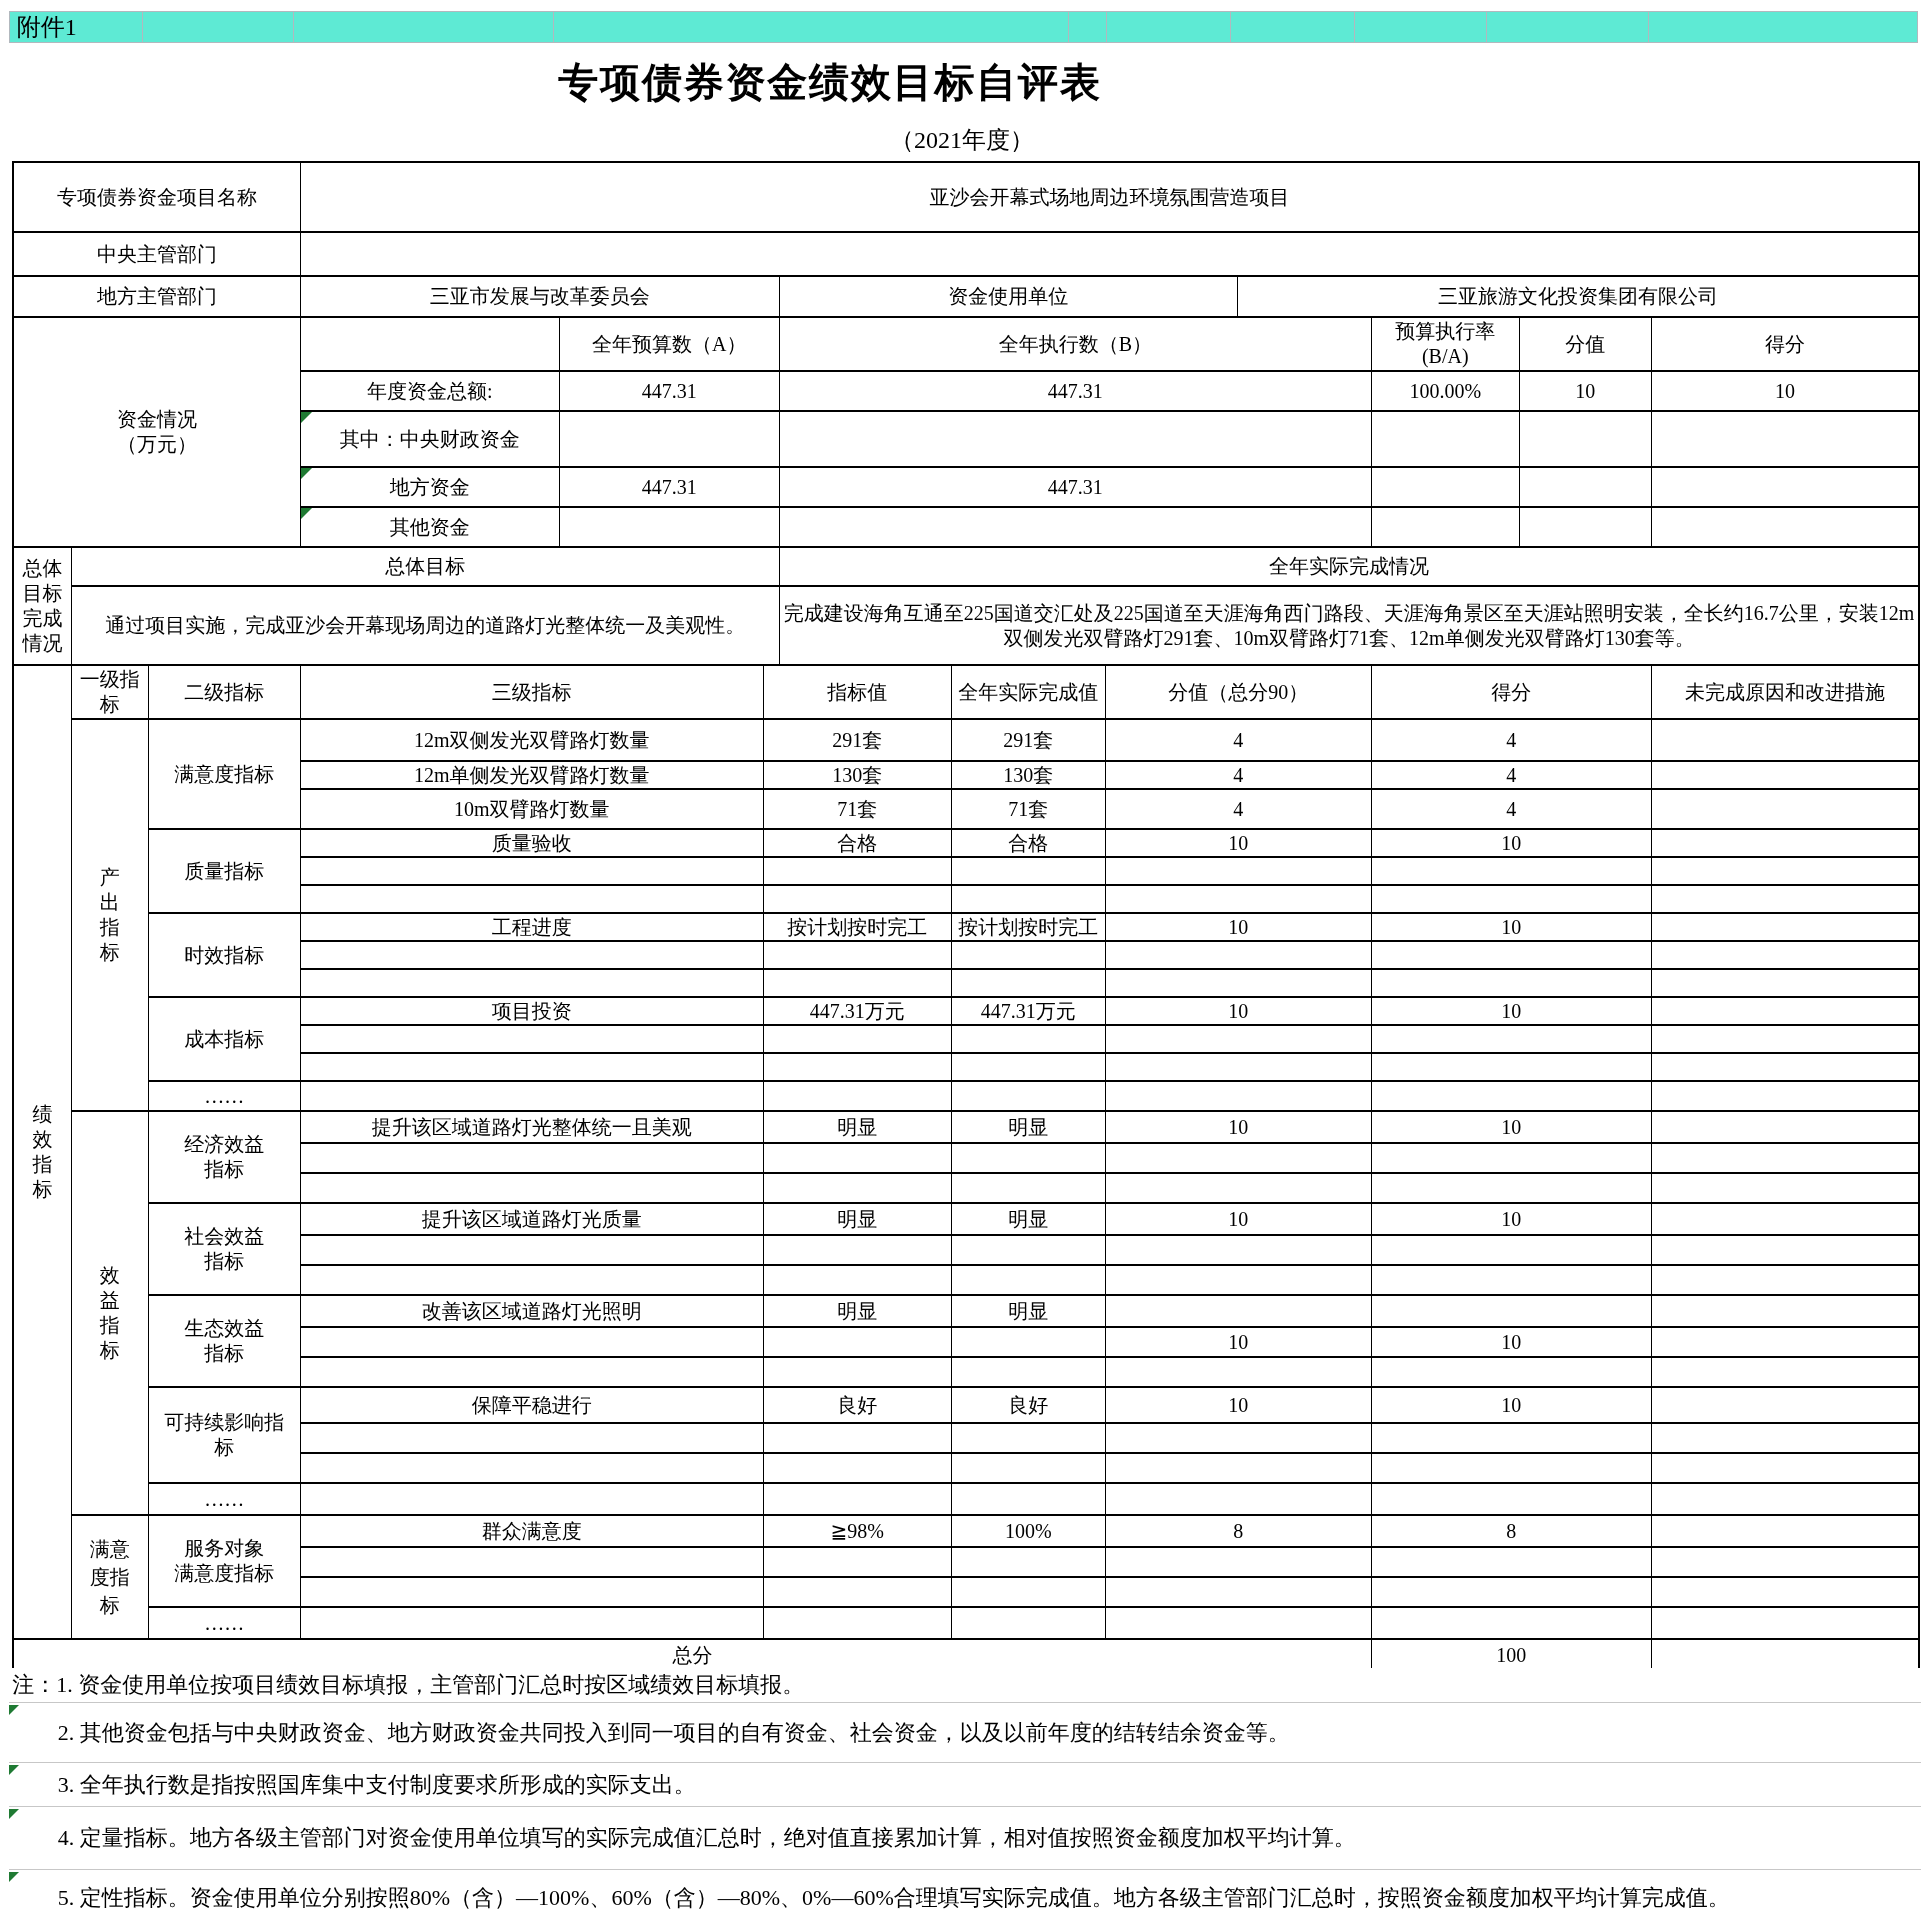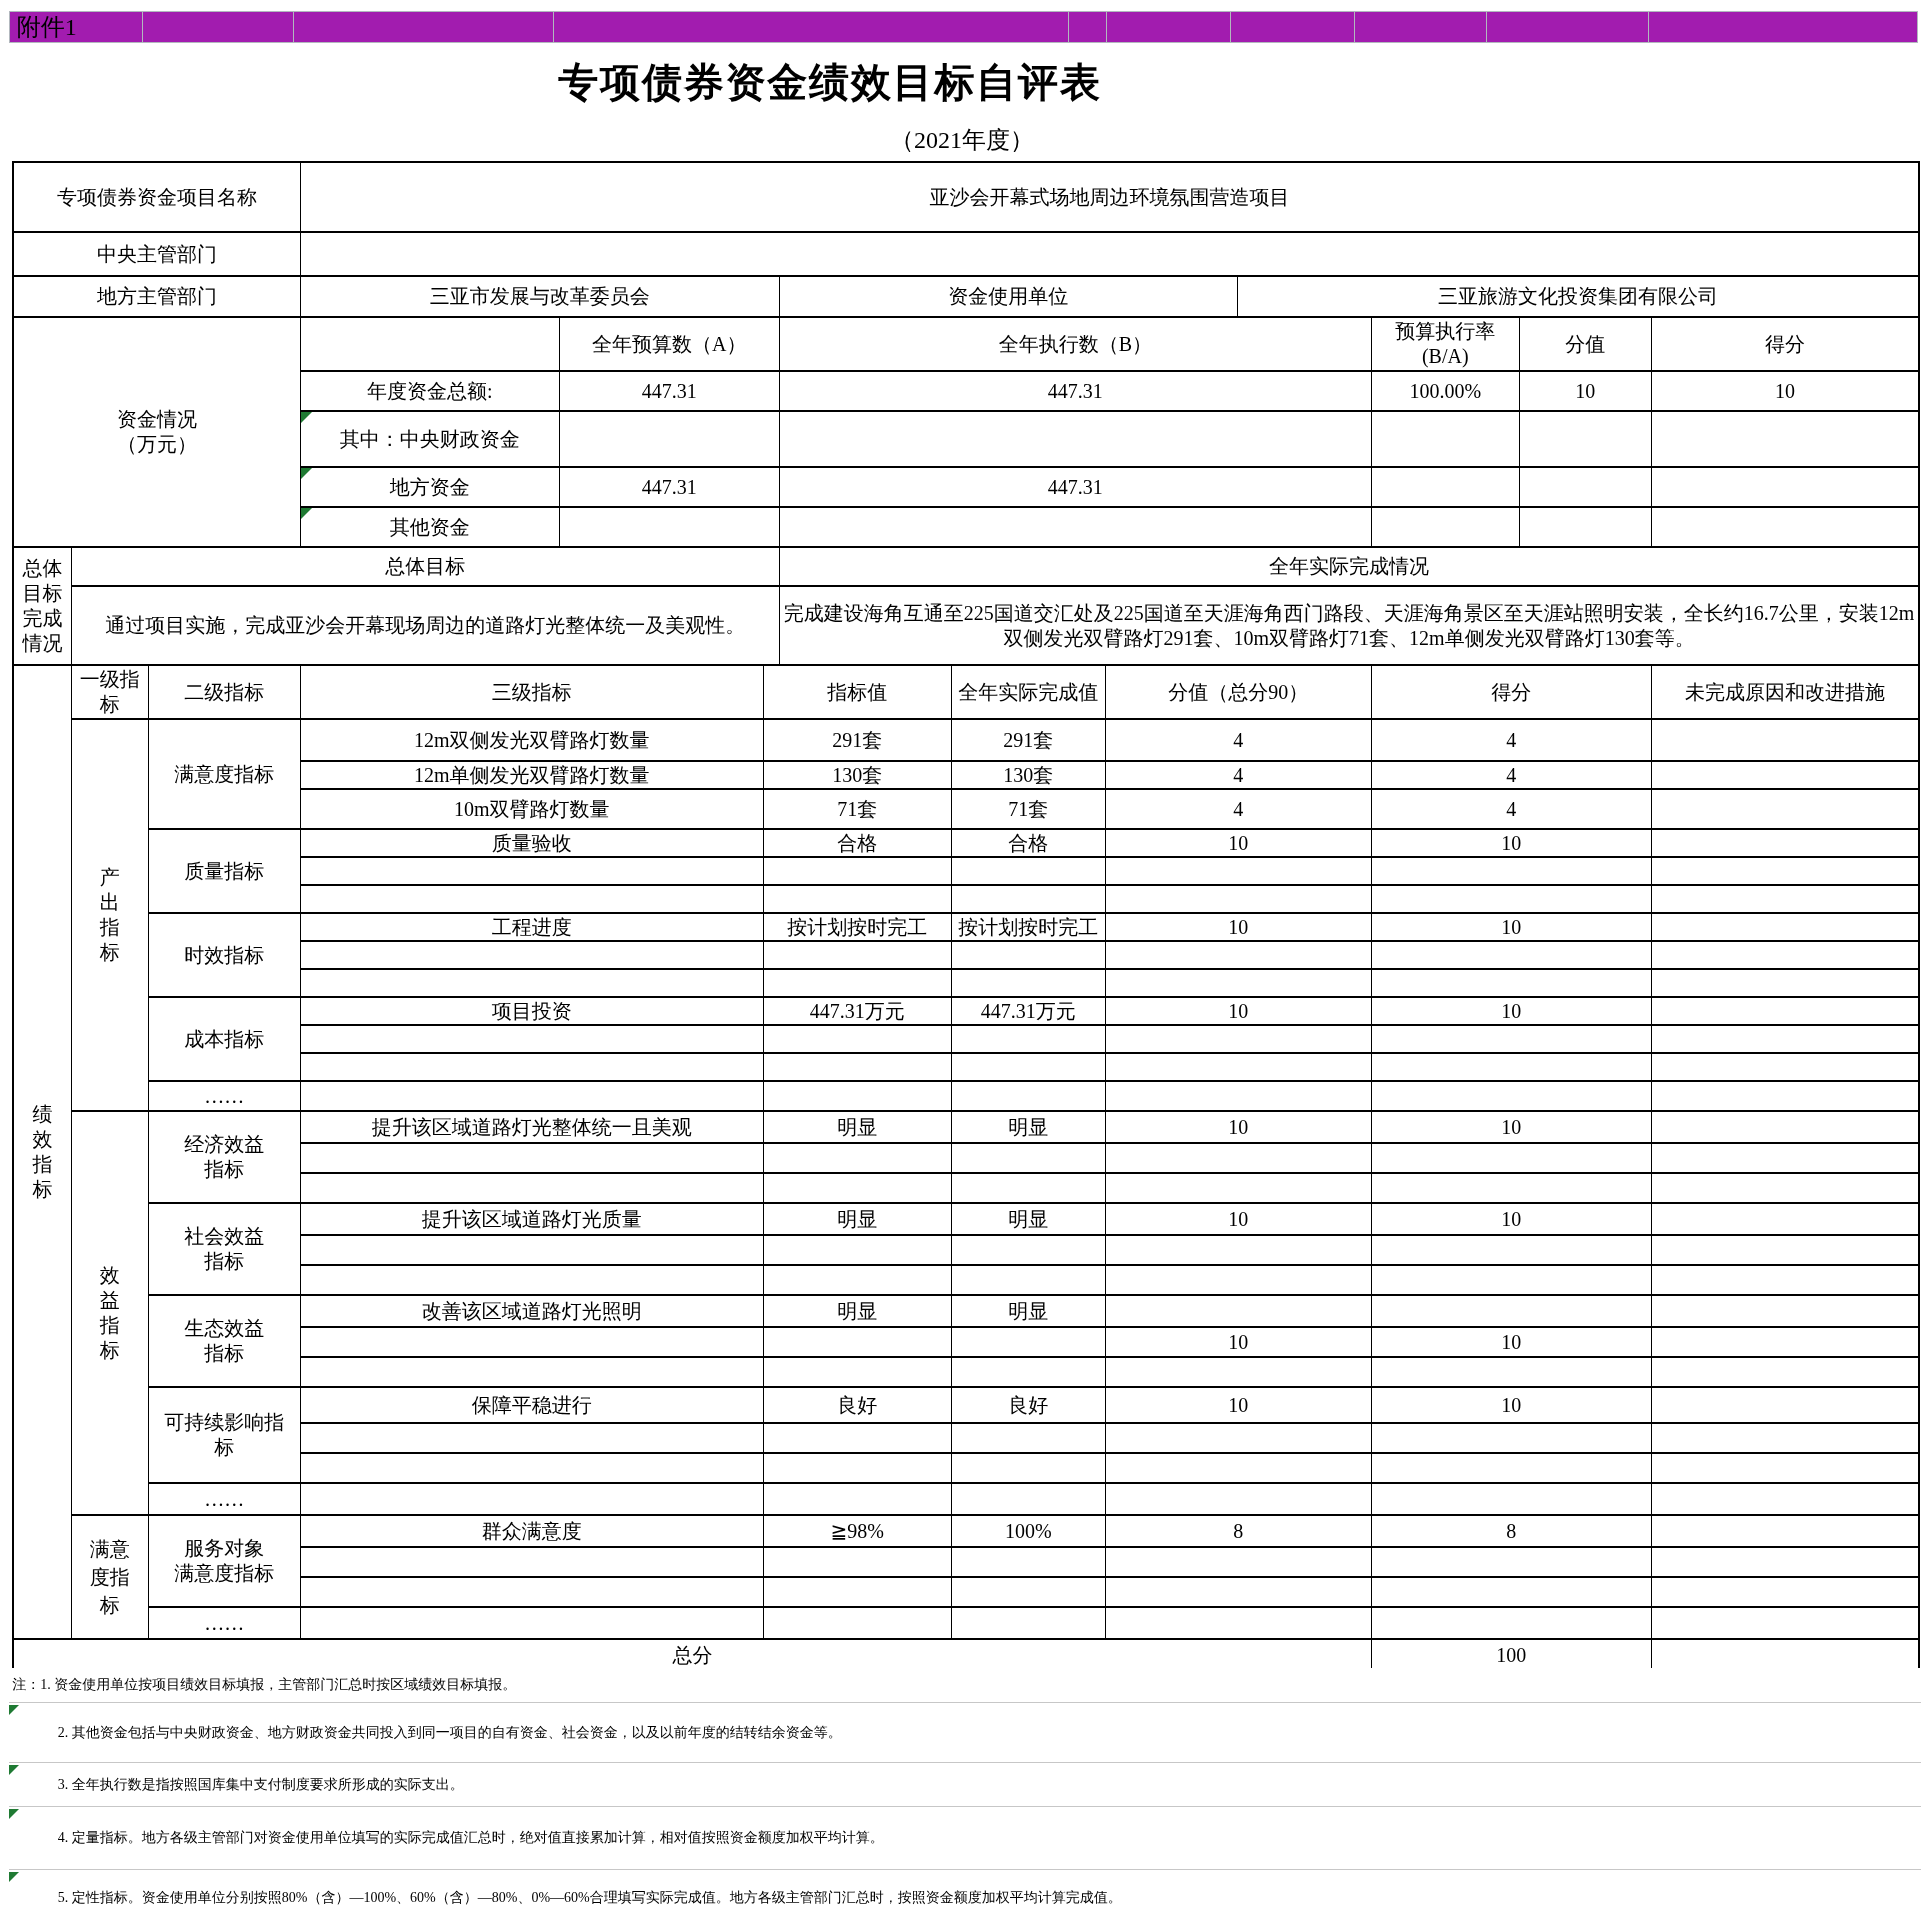--- a/index.html
+++ b/index.html
@@ -2,21 +2,21 @@
 <html style="font-size:14px"><head>
 <meta charset="utf-8">
 <style>
   html,body{margin:0;padding:0;background:#ffffff;}
   body{width:1924px;height:1926px;position:relative;
        font-family:"Liberation Serif","DejaVu Serif",serif;color:#000;}
   .sheet{position:absolute;left:0;top:0;width:1924px;height:1926px;overflow:hidden;}
 
   
   .topstrip{position:absolute;left:8.8px;top:10.5px;width:1909px;height:32px;display:flex;
-            border:0.9px solid #b2b8be;box-sizing:border-box;background:#a21caf;}
+            border:0.9px solid #b2b8be;box-sizing:border-box;background:#5eead4;}
   .topstrip .gcell{border-right:0.9px solid #b2b8be;box-sizing:border-box;height:100%;
                    display:flex;align-items:center;padding-left:7px;font-size:24px;}
   .topstrip .gcell:last-child{border-right:none;}
 
   .title{position:absolute;left:0;top:46px;width:1660px;height:74px;text-align:center;
          font-size:40px;font-weight:bold;line-height:74px;letter-spacing:1.8px;}
   .subtitle{position:absolute;left:0;top:121px;width:1924px;height:39px;text-align:center;
             font-size:24px;line-height:39px;}
 
   table.main{position:absolute;left:12.3px;top:161px;width:1906px;table-layout:fixed;
@@ -34,21 +34,21 @@
   td.body-goal{font-size:22px;padding:0 8.8px;}
   td.body-actual{font-size:21px;padding:0 10.5px;}
 
   
   .gt::before{content:"";position:absolute;left:0;top:0;width:0;height:0;
               border-top:11.4px solid #1f7a33;border-right:11.4px solid transparent;}
 
   
   .notes{position:absolute;left:8.8px;top:1668px;width:1912px;}
   .note{position:relative;display:flex;align-items:center;box-sizing:border-box;
-        border-bottom:1.8px solid #c7c7c7;font-size:14px;padding-left:3.5px;background:#fff;}
+        border-bottom:1.8px solid #c7c7c7;font-size:22px;padding-left:3.5px;background:#fff;}
   .note.indent{padding-left:49px;}
   .ngt::before{content:"";position:absolute;left:0;top:1.8px;width:0;height:0;
                border-top:10.5px solid #1f7a33;border-right:10.5px solid transparent;}
 </style>
 </head>
 <body>
 
 <div class="sheet">
 
   <div class="topstrip">

